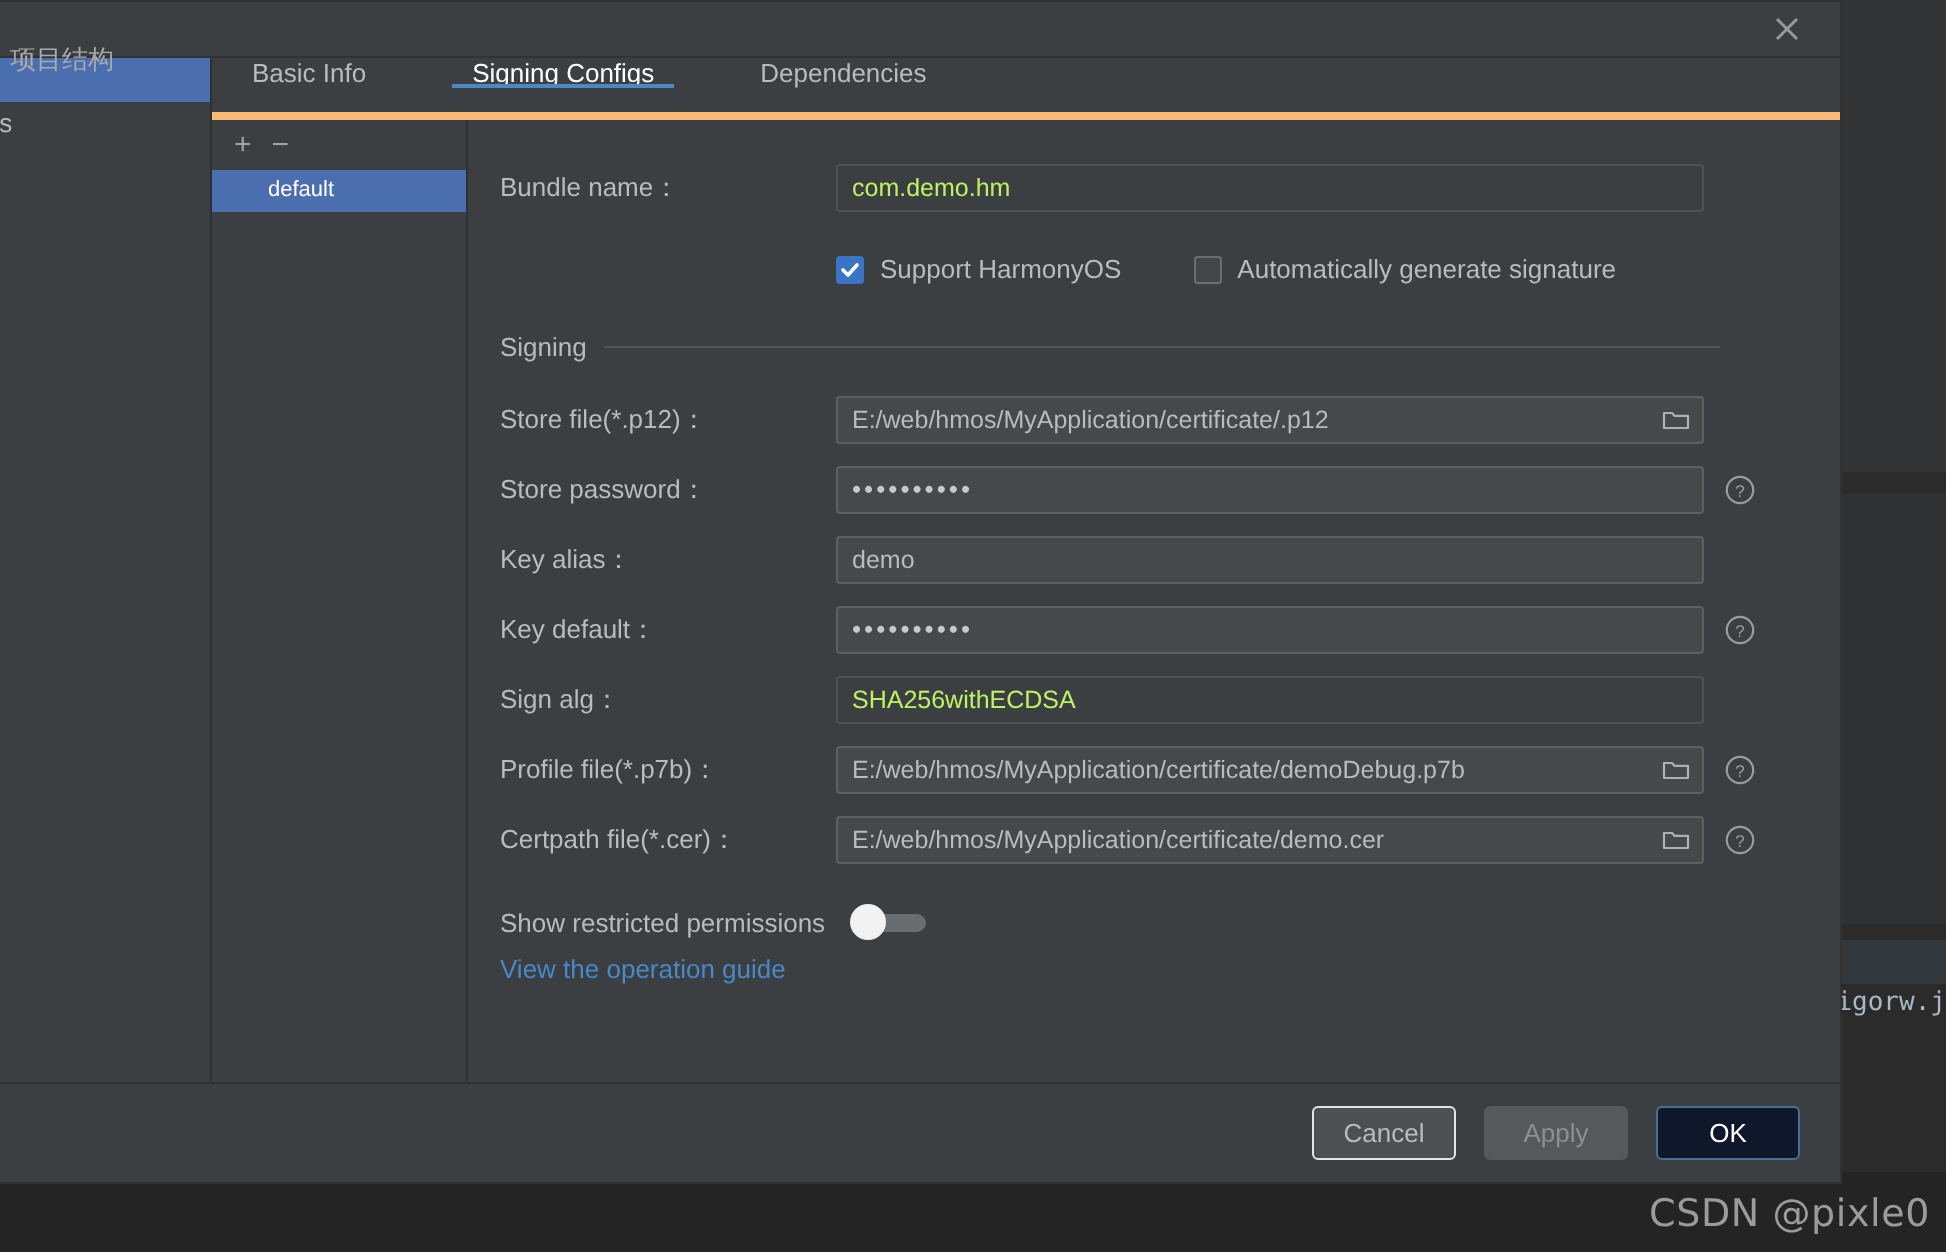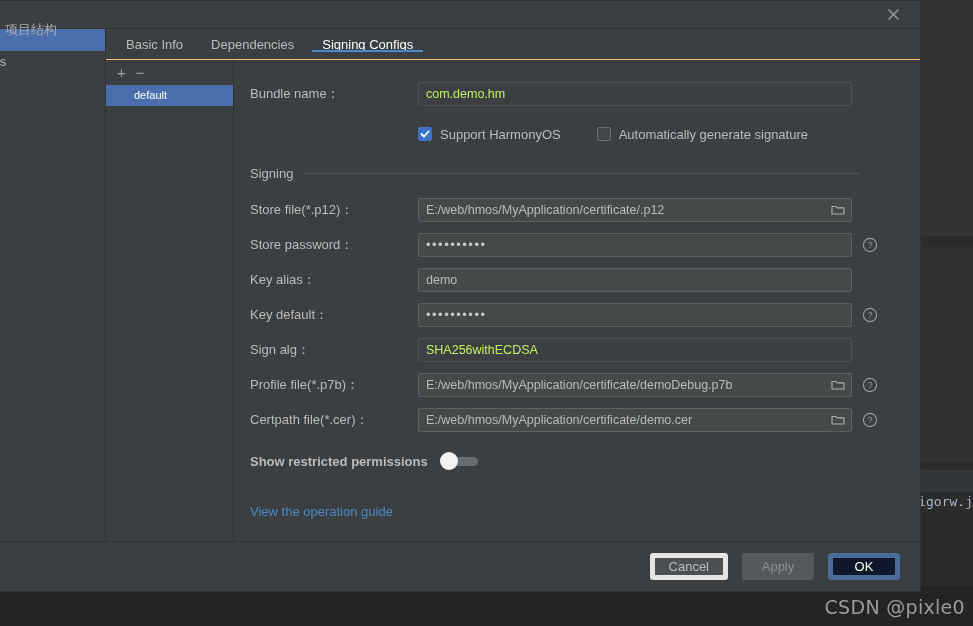--- a/index.html
+++ b/index.html
@@ -134,23 +134,24 @@
     flex-direction: column;
     min-width: 0;
     background: #3c3f41;
   }
 
   
   #tab-bar {
     height: 31px;
     flex: 0 0 31px;
     display: flex;
-    align-items: center;
+    align-items: flex-start;
     padding-left: 6px;
-    border-bottom: 1px solid #fdba74;
+    border-bottom: 4px solid #fdba74;
+    gap: 25px;
   }
   .tab {
     padding: 0 14px;
     display: flex;
     align-items: center;
     font-size: 13px;
     color: #bbbbbb;
     cursor: pointer;
     position: relative;
     white-space: nowrap;
@@ -279,21 +280,21 @@
   #checkbox-row {
     display: flex;
     align-items: center;
     padding-left: 184px;
     height: 20px;
     margin-top: 18px;
     margin-bottom: 22px;
   }
   .checkbox-group {
     display: flex;
-    align-items: center;
+    align-items: flex-end;
     cursor: pointer;
     margin-right: 36px;
   }
   .checkbox-box {
     width: 14px;
     height: 14px;
     border-radius: 2px;
     border: 1px solid #6b6f71;
     background: #43474a;
     margin-right: 8px;
@@ -332,22 +333,21 @@
     background: #515456;
   }
 
   
   #toggle-row {
     display: flex;
     align-items: center;
     padding-left: 16px;
     height: 22px;
     margin-top: 18px;
-    margin-bottom: 30px;
-    font-weight: bold;
+    margin-bottom: 4px;
   }
   #toggle-label {
     font-size: 13px;
     color: #bbbbbb;
     margin-right: 14px;
     white-space: nowrap;
   }
   #permissions-toggle {
     width: 36px;
     height: 9px;
@@ -391,21 +391,21 @@
   .dialog-button {
     min-width: 72px;
     height: 27px;
     border-radius: 3px;
     font-size: 13px;
     display: flex;
     align-items: center;
     justify-content: center;
     cursor: pointer;
     padding: 0 14px;
-    border: 5px solid #e5e5e5;
+    border: 1px solid #e5e5e5;
     background: #4c5052;
     color: #bbbbbb;
   }
   .dialog-button.disabled {
     background: #55595b;
     color: #8c9093;
     border-color: #55595b;
   }
   .dialog-button.primary {
     background: #0f172a;
@@ -447,25 +447,25 @@
         <span>Modules</span>
       </div>
     </div>
 
     <div id="dialog-content">
 
       <div id="tab-bar">
         <div class="tab">
           <span>Basic Info</span>
         </div>
+        <div class="tab active">
+          <span>Signing Configs</span>
+        </div>
         <div class="tab">
           <span>Dependencies</span>
-        </div>
-        <div class="tab active">
-          <span>Signing Configs</span>
         </div>
       </div>
 
       <div id="panes">
 
         <div id="config-list-pane">
           <div id="config-list-toolbar">
             <span class="toolbar-icon-button">+</span>
             <span class="toolbar-icon-button">−</span>
           </div>

